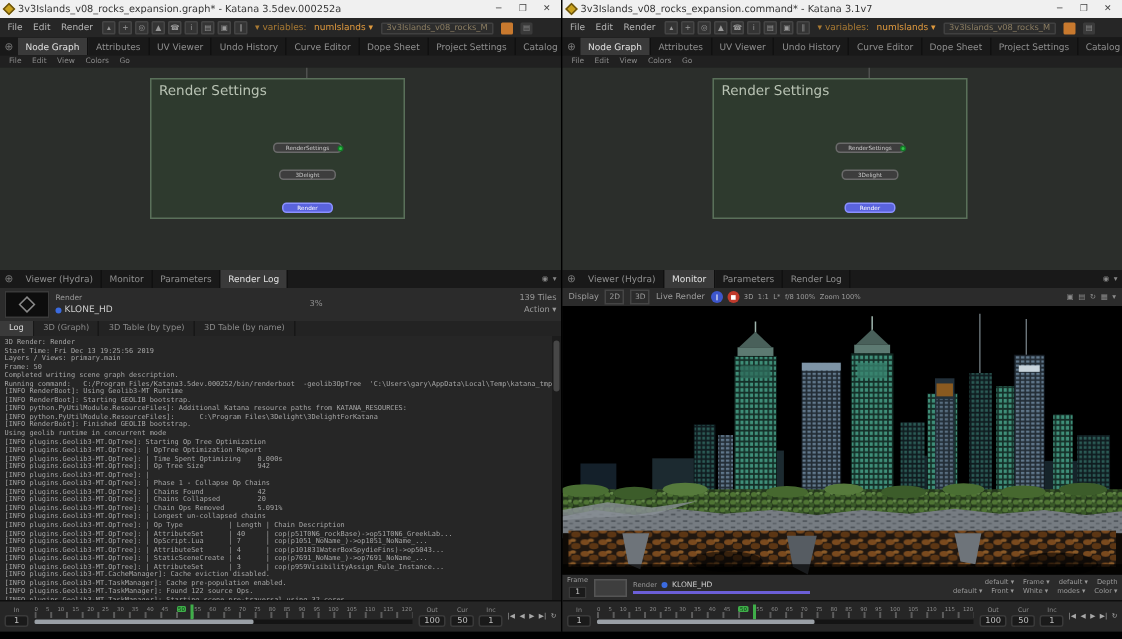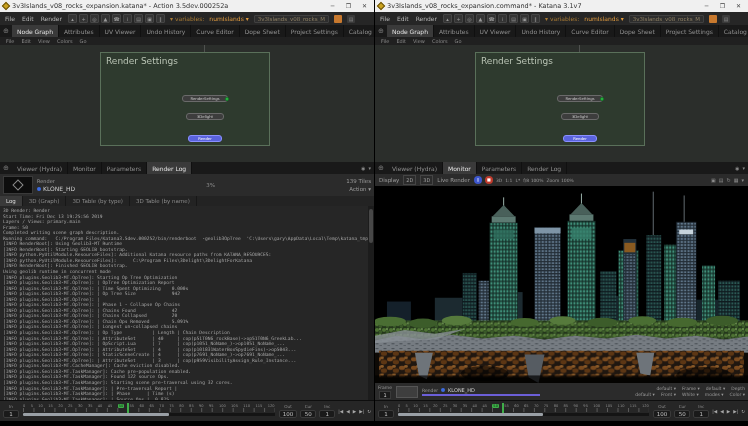--- a/index.html
+++ b/index.html
@@ -38,21 +38,21 @@
   .ts-plus{width:12px;color:#777;font-size:7px;display:flex;align-items:center;justify-content:center;flex:none;}
   .tab{padding:0 5px;display:flex;align-items:center;border-right:1px solid #101010;}
   .tab.active{background:#3a3a3a;color:#e2e2e2;}
   .ts-right{margin-left:auto;display:flex;align-items:center;gap:3px;padding:0 3px;color:#888;font-size:5px;flex:none;}
 
   .ng-menus{height:8px;background:#202020;display:flex;gap:7px;padding:0 6px;font-size:5px;
             color:#8a8a8a;align-items:center;flex:none;}
   .ng-menus span{display:inline-block;}
 
   
-  .nodegraph{height:117px;background:#2b2e2b;position:relative;flex:none;overflow:hidden;}
+  .nodegraph{height:135px;background:#2b2e2b;position:relative;flex:none;overflow:hidden;}
   .backdrop{position:absolute;left:100px;top:7px;width:170px;height:94px;background:#2e3a2e;
             border:1px solid #5a705a;box-sizing:border-box;}
   .backdrop-title{font-size:9px;color:#b9c3b4;padding:3px 5px;}
   .wire{position:absolute;left:204px;top:0;width:1px;height:101px;background:#888;opacity:.4;}
   .node{position:absolute;left:182px;width:46px;height:7px;background:#3d3d3d;border:1px solid #6a6a6a;
         border-radius:3px;font-size:3.8px;color:#c9c9c9;display:flex;align-items:center;
         justify-content:center;box-sizing:border-box;}
   .node .viewdot{position:absolute;right:-2px;top:1px;width:4px;height:4px;border-radius:50%;
         background:#35c44a;border:1px solid #137a28;box-sizing:border-box;}
   .node.n1{top:50px;}
@@ -127,21 +127,21 @@
   .tl-sb-thumb{position:absolute;left:0;top:0;bottom:0;width:58%;background:#9aa0a6;border-radius:1px;}
   .tl-transport{display:flex;gap:3px;align-items:center;flex:none;}
   .tp-btn{font-size:4.5px;color:#a8a8a8;}
 </style>
 </head>
 <body>
 
 <div class="window" id="win-left">
   <div class="titlebar">
     <span class="app-logo"></span>
-    <span class="tb-title">3v3Islands_v08_rocks_expansion.katana* - Action 3.5dev.000252a</span>
+    <span class="tb-title">3v3Islands_v08_rocks_expansion.graph* - Katana 3.5dev.000252a</span>
     <span class="tb-btn">─</span>
     <span class="tb-btn">❐</span>
     <span class="tb-btn">✕</span>
   </div>
 
   <div class="menubar">
     <span class="menu">File</span>
     <span class="menu">Edit</span>
     <span class="menu">Render</span>
     <span class="mb-icons">

